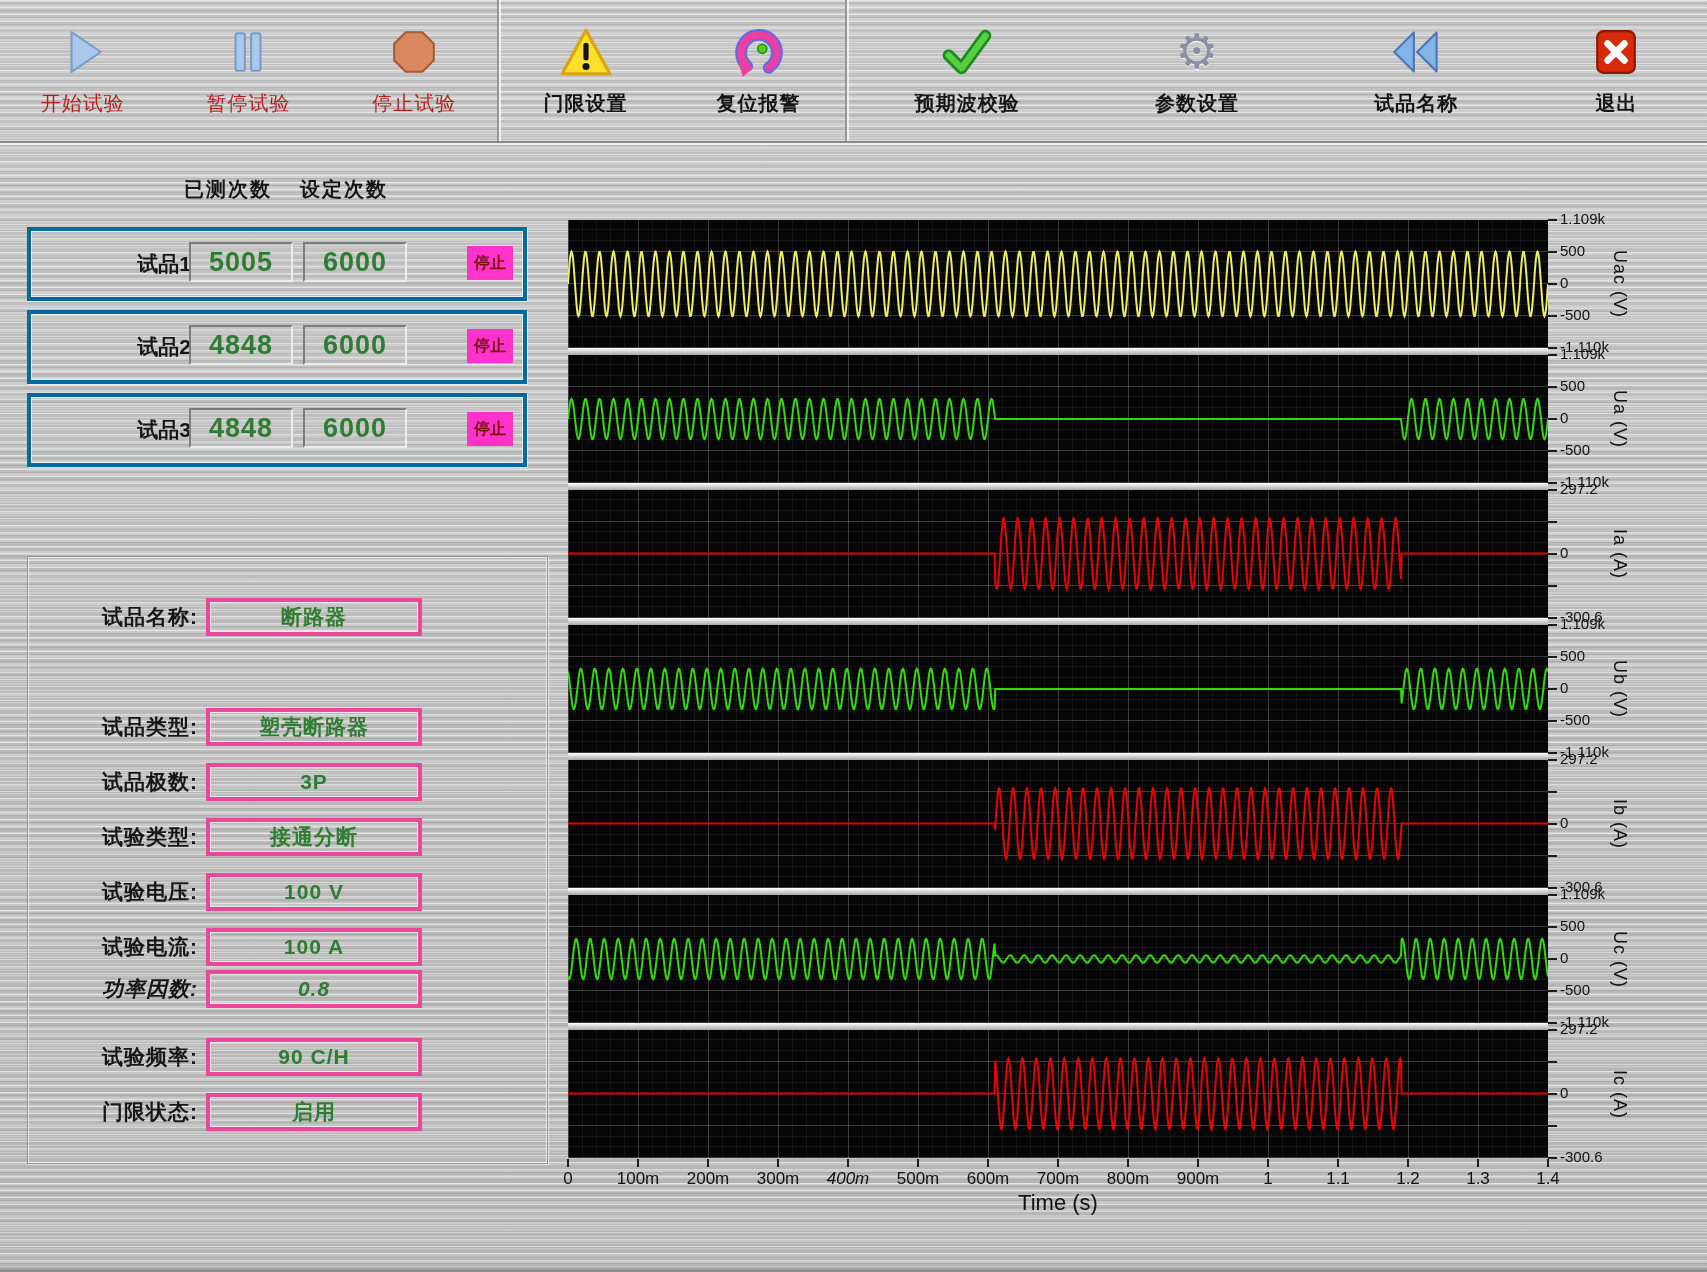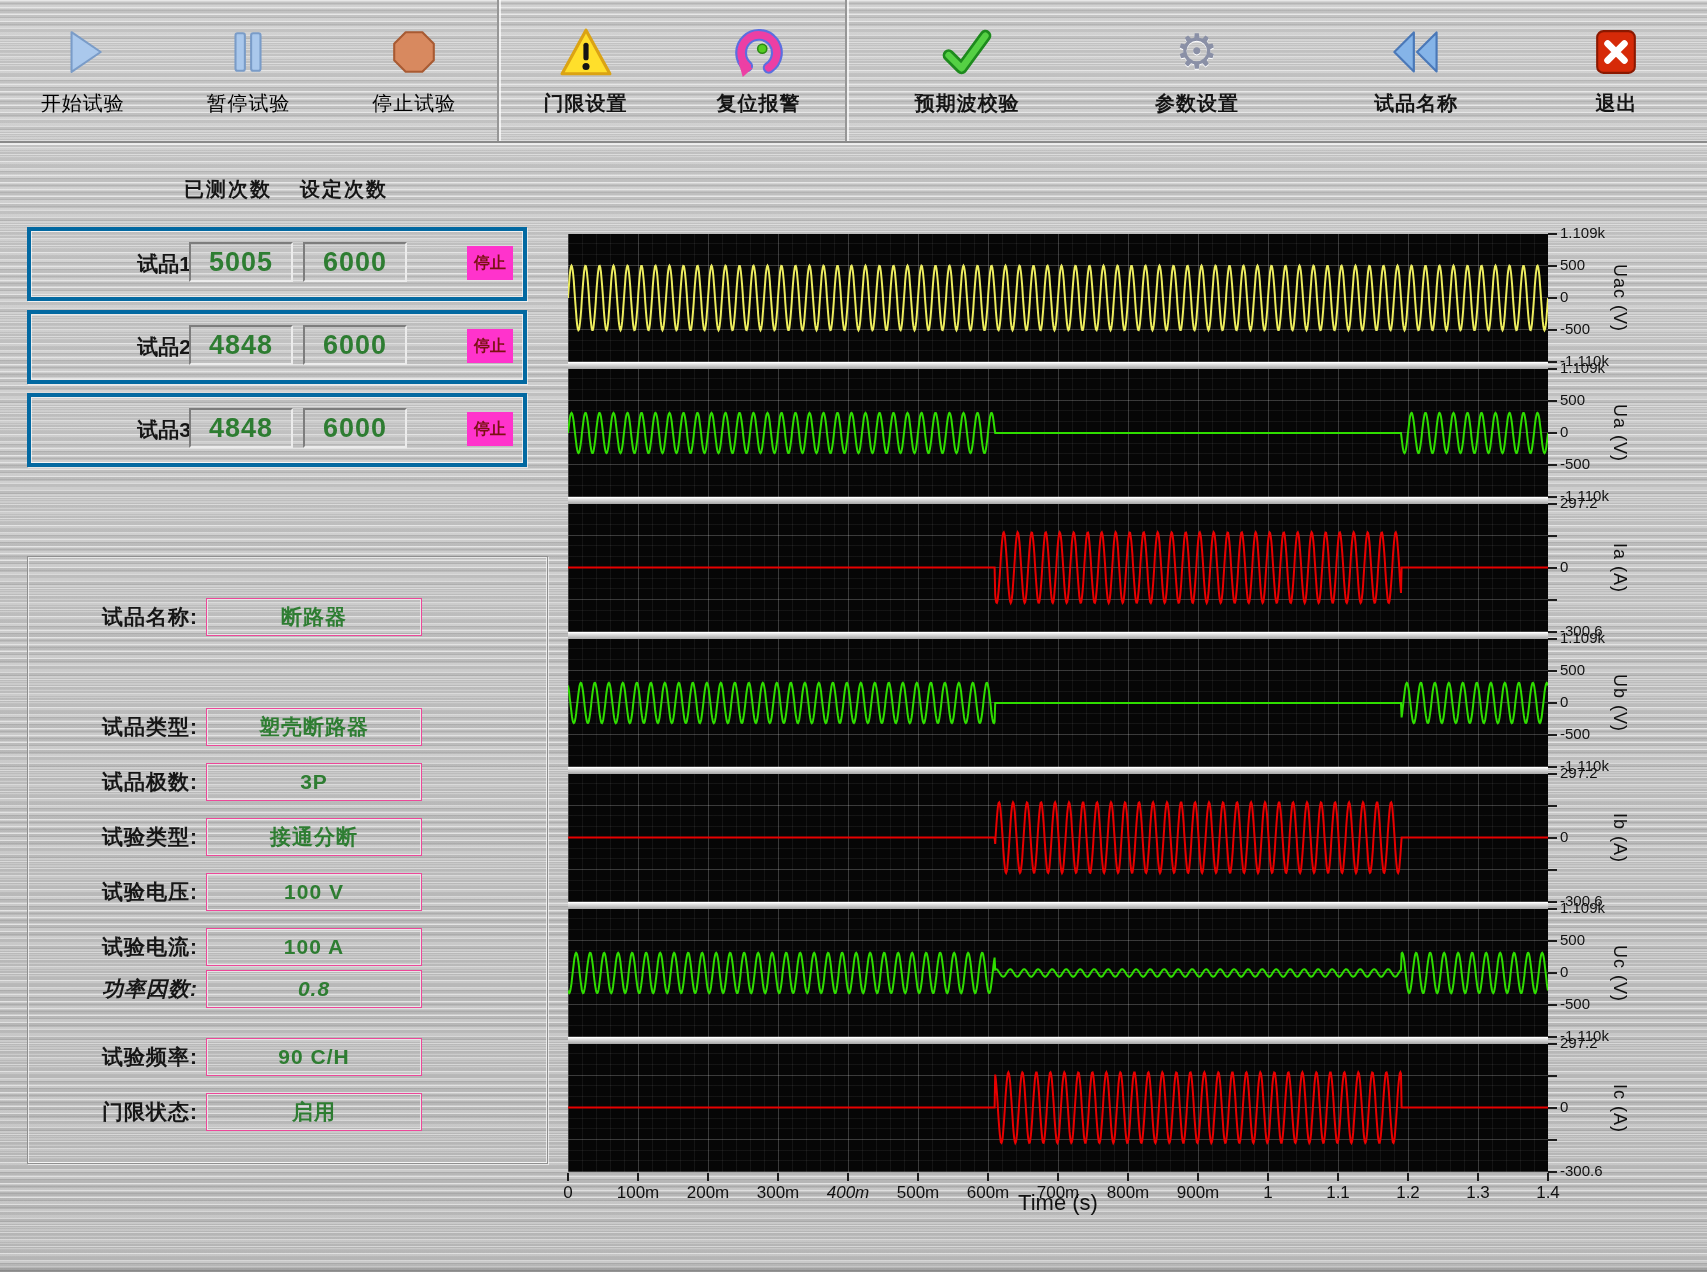--- a/index.html
+++ b/index.html
@@ -14,21 +14,21 @@
   
   .toolbar{position:absolute;left:0;top:0;width:1707px;height:141px;display:flex;
     border-bottom:2px solid #8a8a8a;box-shadow:0 2px 0 rgba(255,255,255,.65);}
   .tb-group{display:flex;justify-content:space-around;align-items:flex-start;padding-top:24px;box-sizing:border-box;}
   .tb-group.g1{width:497px;}
   .tb-group.g2{width:348px;border-left:2px solid #979797;box-shadow:inset 2px 0 0 rgba(255,255,255,.7);}
   .tb-group.g3{flex:1;border-left:2px solid #979797;box-shadow:inset 2px 0 0 rgba(255,255,255,.7);}
   .tb-item{display:flex;flex-direction:column;align-items:center;cursor:default;}
   .tb-icon{height:56px;display:flex;align-items:center;justify-content:center;}
   .tb-label{margin-top:10px;font-size:20px;font-weight:700;color:#141414;letter-spacing:1px;white-space:nowrap;}
-  .tb-item.disabled .tb-label{color:#000000;font-weight:400;}
+  .tb-item.disabled .tb-label{color:#b91c1c;font-weight:400;}
   .gear-glyph{font-size:48px;line-height:48px;color:#8a90a6;text-shadow:0 1px 0 #fff;}
   
   .col-head{position:absolute;font-size:20px;font-weight:700;color:#161616;letter-spacing:2px;}
   .counter-box{position:absolute;left:27px;width:492px;height:66px;
     border:4px solid #0369a1;box-shadow:inset 0 0 0 1px rgba(255,255,255,.65),1px 1px 0 rgba(255,255,255,.6);}
   .counter-name{position:absolute;left:60px;width:100px;top:0;height:100%;display:flex;align-items:center;justify-content:flex-end;
     font-size:21px;font-weight:700;color:#161616;}
   .num-field{position:absolute;top:11px;height:40px;box-sizing:border-box;display:flex;align-items:center;justify-content:center;
     border:2px solid;border-color:#7d7d7d #ececec #ececec #7d7d7d;background:rgba(200,200,200,.25);
     font-size:27px;font-weight:700;color:#2e7d32;letter-spacing:1px;}
@@ -36,25 +36,25 @@
   .num-field.f2{left:272px;width:104px;}
   .stop-btn{position:absolute;left:436px;top:15px;width:46px;height:34px;border:none;cursor:pointer;
     background:#ff33cc;color:#7a1111;font-size:16px;font-weight:700;font-family:inherit;display:flex;align-items:center;justify-content:center;}
   
   .info-box{position:absolute;left:27px;top:556px;width:519px;height:606px;
     border:1px solid #8f8f8f;box-shadow:inset 0 0 0 1px rgba(255,255,255,.65),1px 1px 0 rgba(255,255,255,.6);}
   .info-row{position:absolute;left:0;width:100%;height:34px;}
   .info-label{position:absolute;left:10px;width:160px;height:38px;display:flex;align-items:center;justify-content:flex-end;
     font-size:21px;font-weight:700;color:#161616;letter-spacing:1px;}
   .info-field{position:absolute;left:178px;width:216px;height:38px;box-sizing:border-box;
-    border:1px solid #ec4899;box-shadow:inset 0 0 0 1px rgba(235,235,235,.9);
+    border:4px solid #ec4899;box-shadow:inset 0 0 0 1px rgba(235,235,235,.9);
     display:flex;align-items:center;justify-content:center;
     font-size:21px;font-weight:700;color:#2e7d32;letter-spacing:1px;}
   
-  #chart-area{position:absolute;left:0;top:16px;width:1707px;height:1068px;pointer-events:none;}
+  #chart-area{position:absolute;left:0;top:2px;width:1707px;height:1068px;pointer-events:none;}
   .plot{position:absolute;background-color:#060606;
     background-image:
       repeating-linear-gradient(90deg, rgba(255,255,255,.16) 0 1px, transparent 1px 70px),
       repeating-linear-gradient(0deg, rgba(255,255,255,.16) 0 1px, transparent 1px 32px),
       repeating-linear-gradient(90deg, rgba(255,255,255,.06) 0 1px, transparent 1px 14px),
       repeating-linear-gradient(0deg, rgba(255,255,255,.06) 0 1px, transparent 1px 10.7px);}
   .plot svg{position:absolute;left:0;top:0;}
   .ridge{position:absolute;height:6px;background:linear-gradient(180deg,#f4f4f4,#cfcfcf 45%,#a6a6a6);border-top:1px solid #ffffff;}
   .ytick{position:absolute;width:9px;height:2px;background:#1c1c1c;}
   .ytick-label{position:absolute;left:1560px;font-size:15px;color:#111;white-space:nowrap;}

